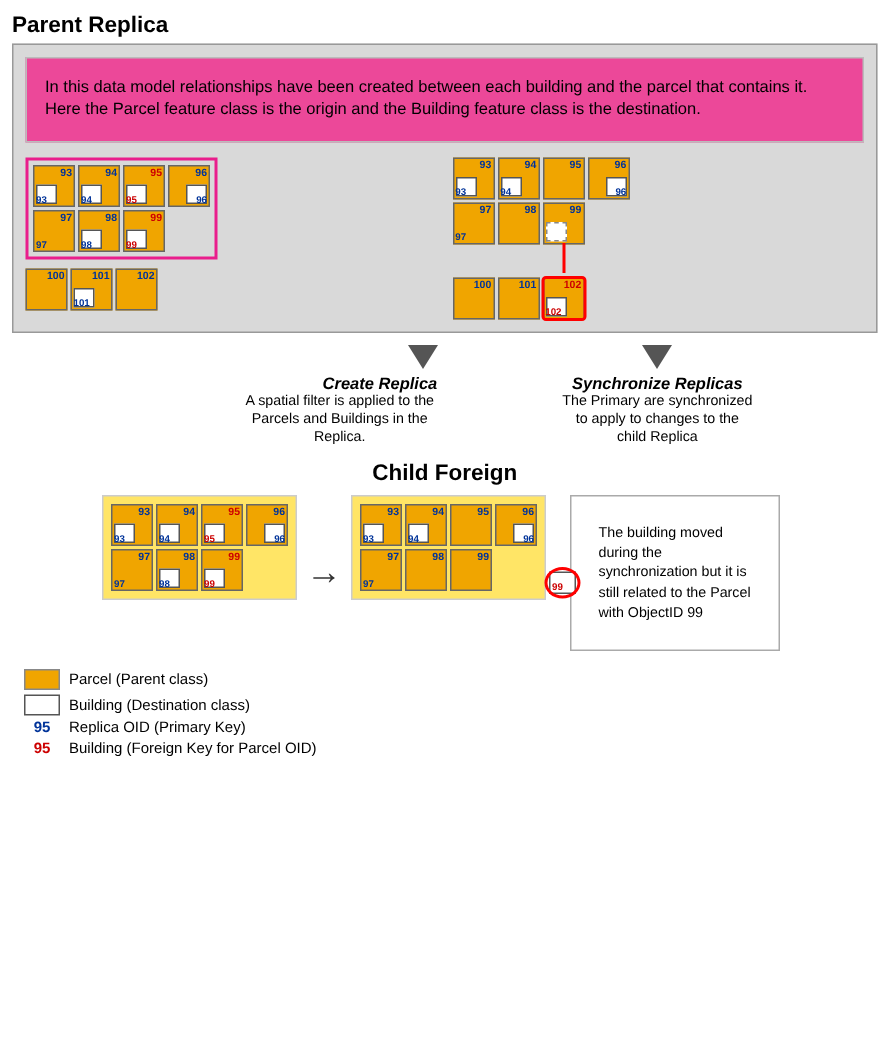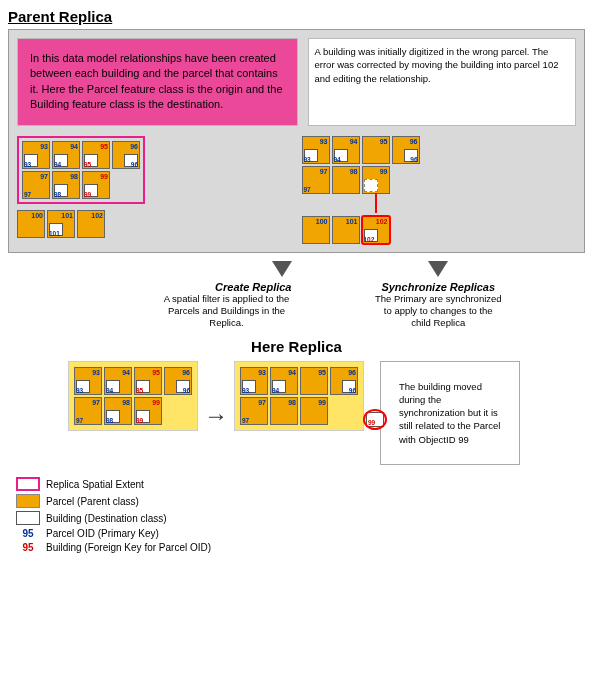--- a/index.html
+++ b/index.html
@@ -71,28 +71,27 @@
       padding: 18px;
       font-size: 9.5px;
       line-height: 1.4;
     }
   </style>
 </head>
 <body>
 
 <div class="main-container">
 
-  <div style="font-size:15px; font-weight:bold; margin-bottom:4px;text-decoration:underline;">Parent Replica</div>
+  <div style="font-size:15px; font-weight:bold; margin-bottom:4px;">Parent Replica</div>
 
   <div style="background:#d9d9d9; border:1px solid #999; padding:8px; margin-bottom:8px; position:relative;">
 
     <div style="display:flex; gap:10px; margin-bottom:10px;">
 
       <div style="background:#ec4899; border:1px solid #bbb; padding:12px; font-size:11px; line-height:1.4; flex:1;">In this data model relationships have been created between each building and the parcel that contains it. Here the Parcel feature class is the origin and the Building feature class is the destination.</div>
-      <div style="background:#fff; border:1px solid #bbb; padding:6px; font-size:9.5px; line-height:1.4; flex:1;">A building was initially digitized in the wrong parcel. The error was corrected by moving the building into parcel 102 and editing the relationship.</div>
 
     </div>
 
     <div style="display:flex; gap:10px; align-items:flex-start;">
 
       <div style="flex:1;">
         <div style="border:2px solid #e91e8c; display:inline-block; padding:3px;">
           
           <div style="display:flex; gap:2px; margin-bottom:2px;">
             <div class="pc">
@@ -219,21 +218,21 @@
 
     <div style="flex:1; display:flex; flex-direction:column; align-items:center;">
       <div style="width:0;height:0;border-left:10px solid transparent;border-right:10px solid transparent;border-top:16px solid #555;margin-bottom:4px;"></div>
       <div style="font-weight:bold;font-style:italic;font-size:11px;text-align:right;">Synchronize Replicas</div>
       <div style="font-size:9.5px;text-align:center;line-height:1.3;max-width:130px;">The Primary are synchronized to apply to changes to the child Replica</div>
     </div>
 
   </div>
 
   <div>
-    <div style="font-size:15px;font-weight:bold;text-align:center;margin-bottom:6px;">Here Replica</div>
+    <div style="font-size:15px;font-weight:bold;text-align:center;margin-bottom:6px;">Child Foreign</div>
 
     <div style="display:flex; align-items:flex-start; gap:6px; margin-left:60px;">
 
       <div style="background:#ffe566; border:1px solid #ccc; padding:5px;">
         <div style="display:flex; gap:2px; margin-bottom:2px;">
           <div class="pc" style="background:#f0a500;">
             <span class="num">93</span>
             <div class="bld"></div>
             <span class="bnum">93</span>
           </div>
@@ -314,35 +313,31 @@
           <span style="font-size:6.5px;font-weight:bold;color:#cc0000;position:absolute;bottom:0;left:1px;">99</span>
         </div>
       </div>
 
       <div class="callout" style="max-width:140px; margin-left:10px; align-self:flex-end;">The building moved during the synchronization but it is still related to the Parcel with ObjectID 99</div>
 
     </div>
   </div>
 
   <div style="margin-top:12px; margin-left:8px;">
-    <div class="legend-item">
-      <div style="width:24px;height:14px;border:2px solid #e91e8c;background:transparent;flex-shrink:0;"></div>
-      <span>Replica Spatial Extent</span>
-    </div>
     <div class="legend-item" style="margin-top:3px;">
       <div style="width:24px;height:14px;background:#f0a500;border:1px solid #888;flex-shrink:0;"></div>
       <span>Parcel (Parent class)</span>
     </div>
     <div class="legend-item" style="margin-top:3px;">
       <div style="width:24px;height:14px;background:#fff;border:1px solid #555;flex-shrink:0;"></div>
       <span>Building (Destination class)</span>
     </div>
     <div class="legend-item" style="margin-top:3px;">
       <span style="color:#003399;font-weight:bold;width:24px;text-align:center;font-size:10px;flex-shrink:0;">95</span>
-      <span>Parcel OID (Primary Key)</span>
+      <span>Replica OID (Primary Key)</span>
     </div>
     <div class="legend-item" style="margin-top:3px;">
       <span style="color:#cc0000;font-weight:bold;width:24px;text-align:center;font-size:10px;flex-shrink:0;">95</span>
       <span>Building (Foreign Key for Parcel OID)</span>
     </div>
   </div>
 
 </div>
 
 </body></html>

